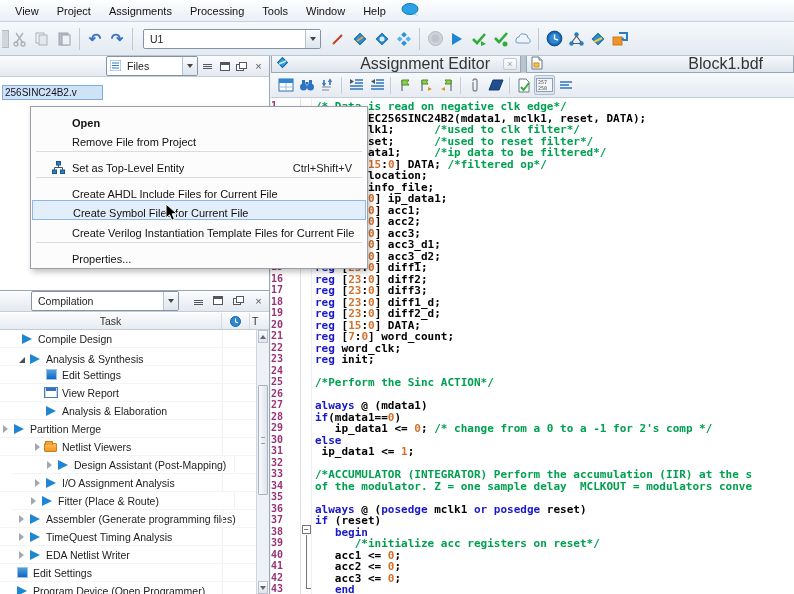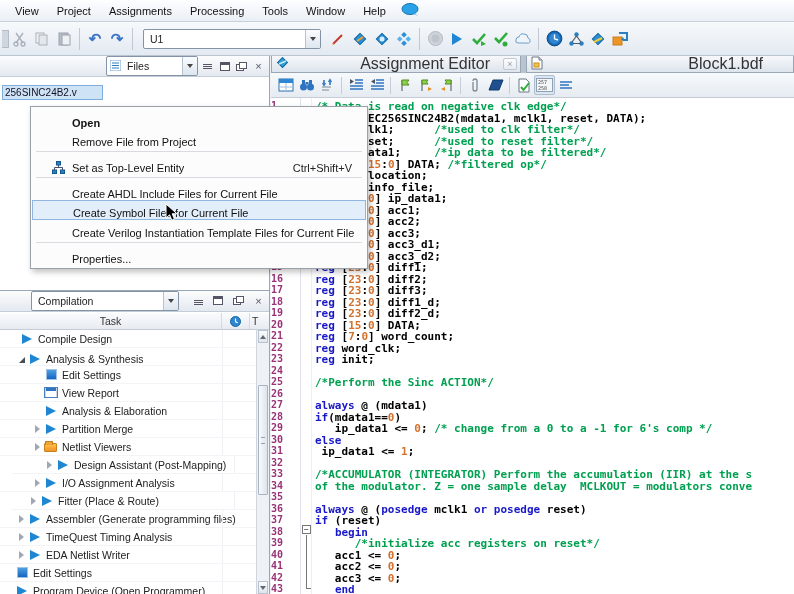--- a/index.html
+++ b/index.html
@@ -360,21 +360,21 @@
             <span class="colline"></span>
           </div>
           <div class="task-row" style="padding-left: 32px;">
             <span class="exp"></span>
             <span class="ticon">
               <span class="icon-play" style="display: block;"></span>
             </span>
             <span class="task-label">Analysis &amp; Elaboration</span>
             <span class="colline"></span>
           </div>
-          <div class="task-row" style="padding-left: 32px;">
+          <div class="task-row" style="">
             <span class="exp">
               <span class="exp-closed"></span>
             </span>
             <span class="ticon">
               <span class="icon-play" style="display: block;"></span>
             </span>
             <span class="task-label">Partition Merge</span>
             <span class="colline"></span>
           </div>
           <div class="task-row" style="padding-left: 32px;">
@@ -663,21 +663,21 @@
           <div class="cl"><span class="tk-k">reg</span><span class="tk-p"> [</span><span class="tk-n">23</span><span class="tk-p">:</span><span class="tk-n">0</span><span class="tk-p">] diff2_d;</span></div>
           <div class="cl"><span class="tk-k">reg</span><span class="tk-p"> [</span><span class="tk-n">15</span><span class="tk-p">:</span><span class="tk-n">0</span><span class="tk-p">] DATA;</span></div>
           <div class="cl"><span class="tk-k">reg</span><span class="tk-p"> [</span><span class="tk-n">7</span><span class="tk-p">:</span><span class="tk-n">0</span><span class="tk-p">] word_count;</span></div>
           <div class="cl"><span class="tk-k">reg</span><span class="tk-p"> word_clk;</span></div>
           <div class="cl"><span class="tk-k">reg</span><span class="tk-p"> init;</span></div>
           <div class="cl"></div>
           <div class="cl"><span class="tk-c">/*Perform the Sinc ACTION*/</span></div>
           <div class="cl"></div>
           <div class="cl"><span class="tk-k">always</span><span class="tk-p"> @ (mdata1)</span></div>
           <div class="cl"><span class="tk-k">if</span><span class="tk-p">(mdata1==</span><span class="tk-n">0</span><span class="tk-p">)</span></div>
-          <div class="cl"><span class="tk-p">   ip_data1 &lt;= </span><span class="tk-n">0</span><span class="tk-p">; </span><span class="tk-c">/* change from a 0 to a -1 for 6's comp */</span></div>
+          <div class="cl"><span class="tk-p">   ip_data1 &lt;= </span><span class="tk-n">0</span><span class="tk-p">; </span><span class="tk-c">/* change from a 0 to a -1 for 2's comp */</span></div>
           <div class="cl"><span class="tk-k">else</span></div>
           <div class="cl"><span class="tk-p"> ip_data1 &lt;= </span><span class="tk-n">1</span><span class="tk-p">;</span></div>
           <div class="cl"></div>
           <div class="cl"><span class="tk-c">/*ACCUMULATOR (INTEGRATOR) Perform the accumulation (IIR) at the s</span></div>
           <div class="cl"><span class="tk-c">of the modulator. Z = one sample delay  MCLKOUT = modulators conve</span></div>
           <div class="cl"></div>
           <div class="cl"><span class="tk-k">always</span><span class="tk-p"> @ (</span><span class="tk-k">posedge</span><span class="tk-p"> mclk1 </span><span class="tk-k">or</span><span class="tk-p"> </span><span class="tk-k">posedge</span><span class="tk-p"> reset)</span></div>
           <div class="cl"><span class="tk-k">if</span><span class="tk-p"> (reset)</span></div>
           <div class="cl"><span class="tk-p">   </span><span class="tk-k">begin</span></div>
           <div class="cl"><span class="tk-p">      </span><span class="tk-c">/*initialize acc registers on reset*/</span></div>

